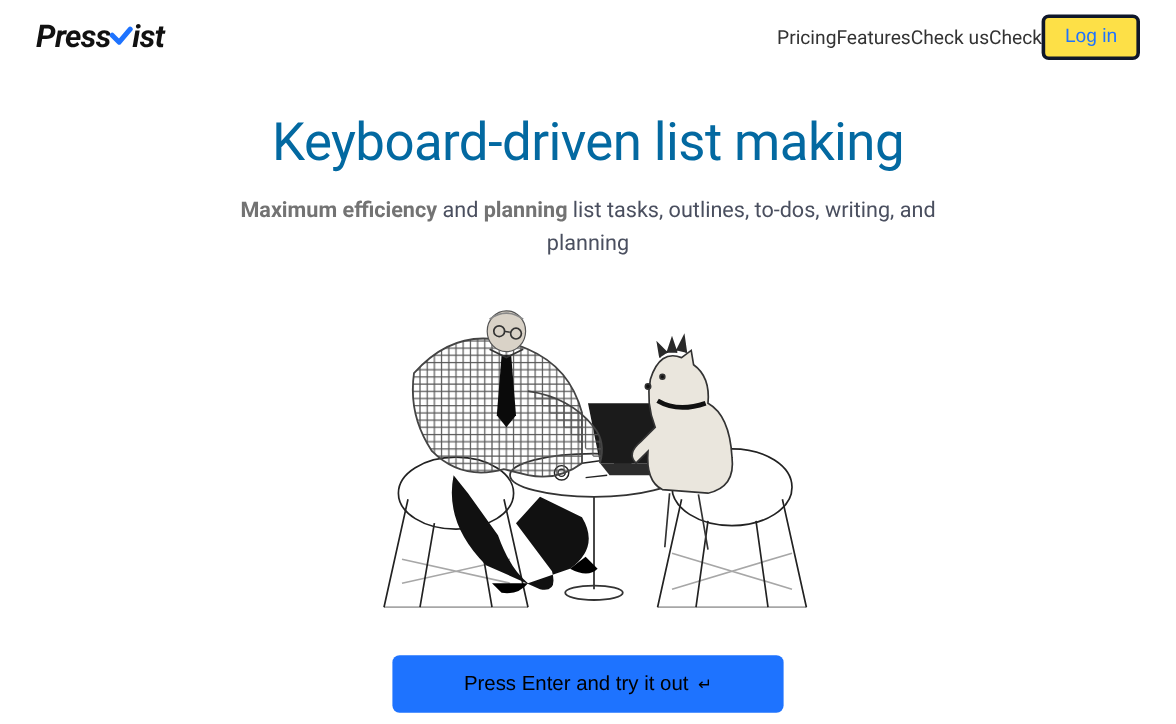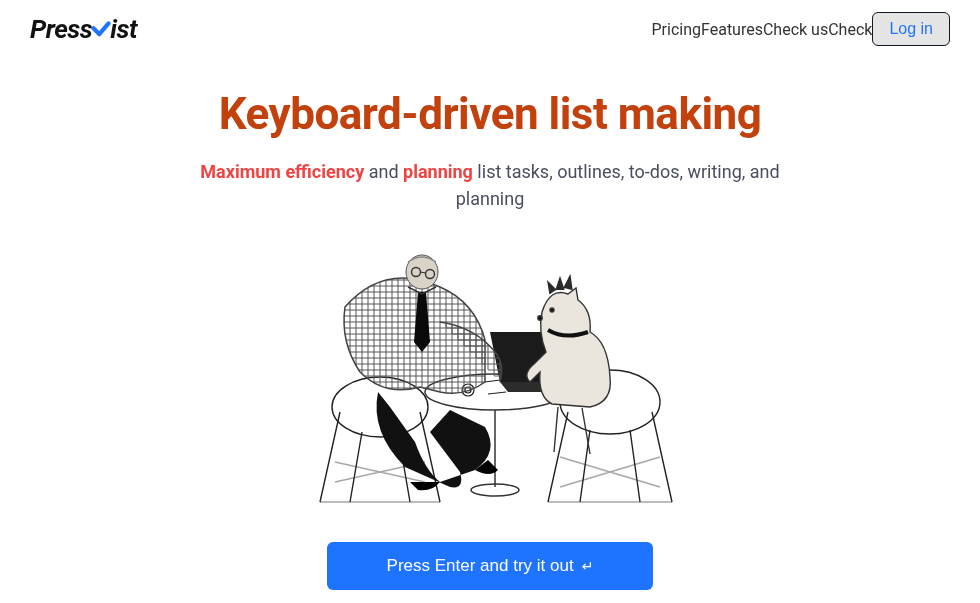--- a/index.html
+++ b/index.html
@@ -36,63 +36,63 @@
     display: flex;
     align-items: center;
   }
   .nav a {
     color: #333;
     text-decoration: none;
     font-size: 16px;
     cursor: pointer;
   }
   .login-btn {
-    border: 1px solid #0f172a;
+    border: 3px solid #0f172a;
     border-radius: 6px;
     padding: 7px 16px;
     color: #1e73ff;
     font-size: 16px;
-    background: #e5e5e5;
+    background: #fde047;
     cursor: pointer;
   }
   .hero {
     text-align: center;
     padding: 30px 40px 0 40px;
   }
   .hero h1 {
     font-size: 44px;
-    font-weight: 700;
-    color: #c2410c;
+    font-weight: 400;
+    color: #0369a1;
     letter-spacing: -0.5px;
     margin-bottom: 18px;
   }
   .hero p {
     font-size: 18px;
     color: #4a4f5f;
     line-height: 1.5;
     max-width: 620px;
     margin: 0 auto;
   }
-  .hero p .bold { font-weight: 700; color: #ef4444; }
+  .hero p .bold { font-weight: 700; color: #737373; }
   .illustration {
     width: 400px;
     height: 300px;
     margin: 20px auto 10px auto;
     display: block;
   }
   .cta-wrap {
     text-align: center;
     margin-top: 10px;
   }
   .cta {
     display: inline-flex;
     align-items: center;
     gap: 8px;
     background: #1e73ff;
-    color: #ffffff;
+    color: #000000;
     border: none;
     border-radius: 6px;
     padding: 14px 60px;
     font-size: 17px;
     cursor: pointer;
   }
   .enter-icon {
     font-size: 14px;
   }
 </style>

